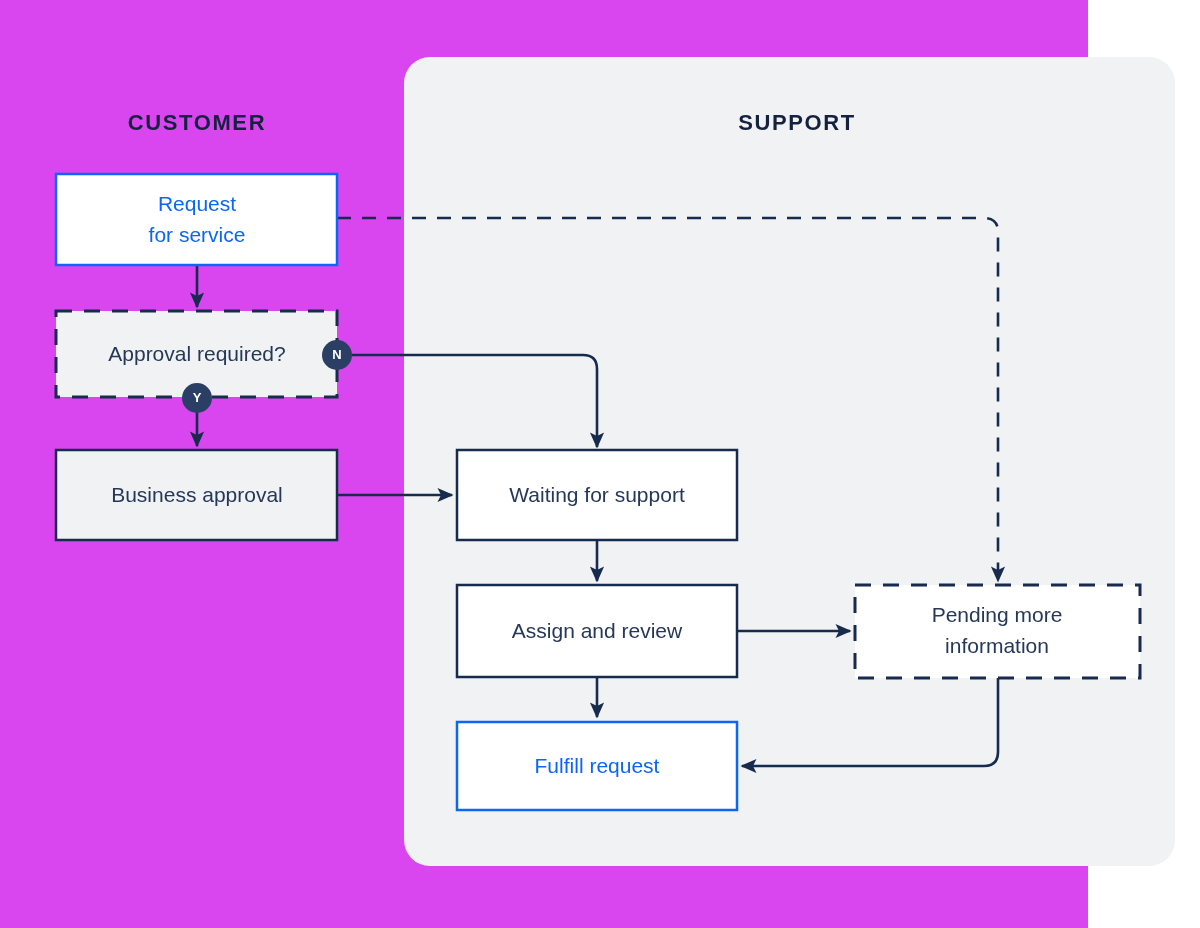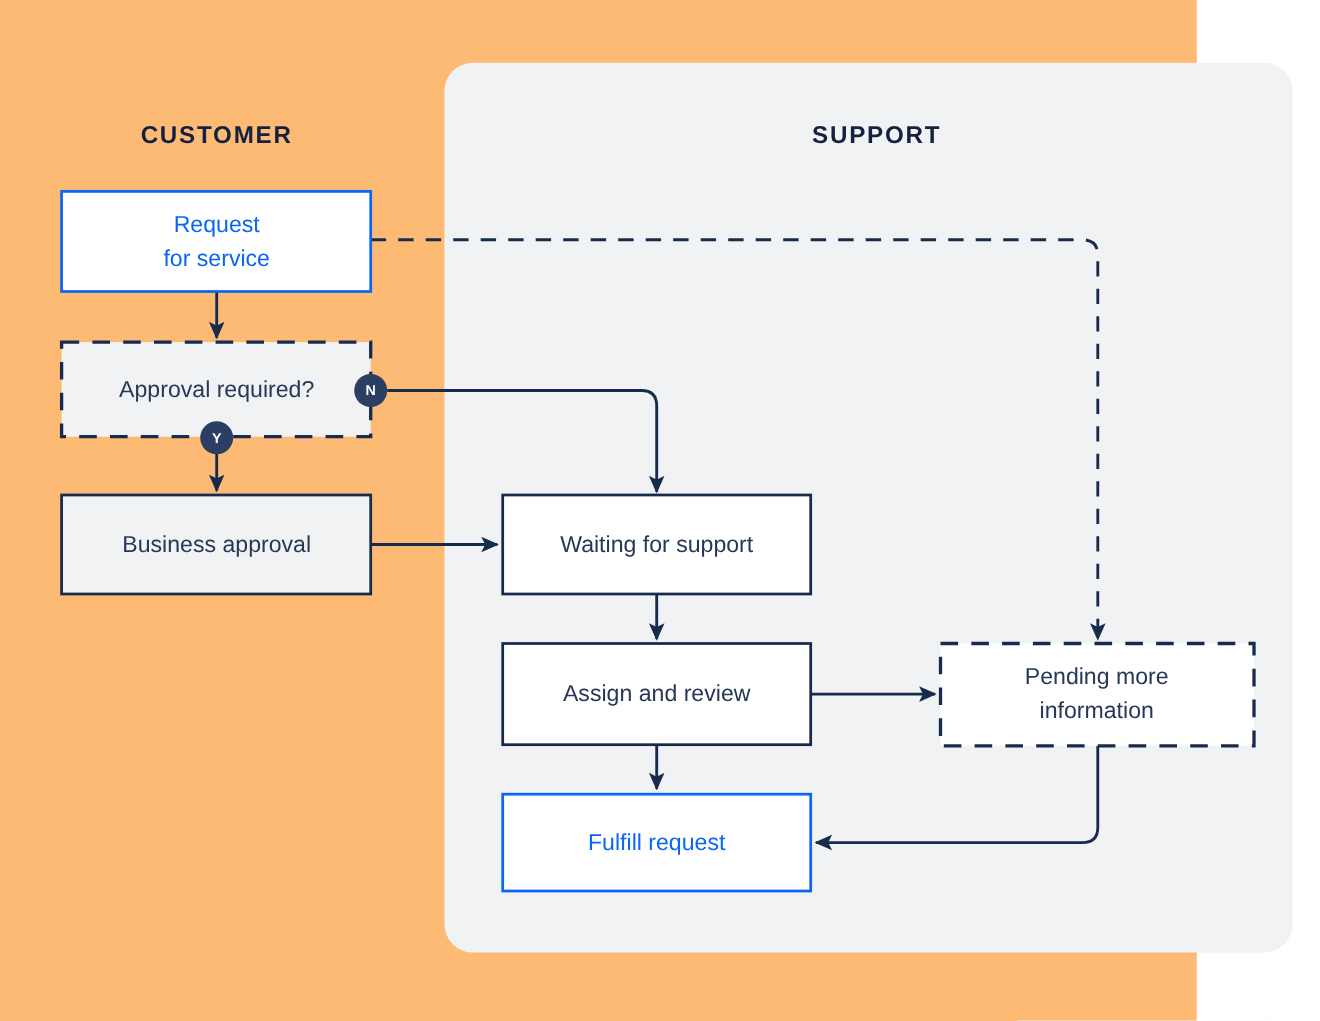--- a/index.html
+++ b/index.html
@@ -10,21 +10,21 @@
   body {
     width: 1200px;
     height: 928px;
     font-family: "Liberation Sans", sans-serif;
     overflow: hidden;
   }
   #canvas {
     position: relative;
     width: 1088px;
     height: 928px;
-    background: #fdba74;
+    background: #d946ef;
   }
   svg.layer {
     position: absolute;
     top: 0;
     left: 0;
     width: 1200px;
     height: 928px;
   }
   .lane-title {
     font-weight: bold;

